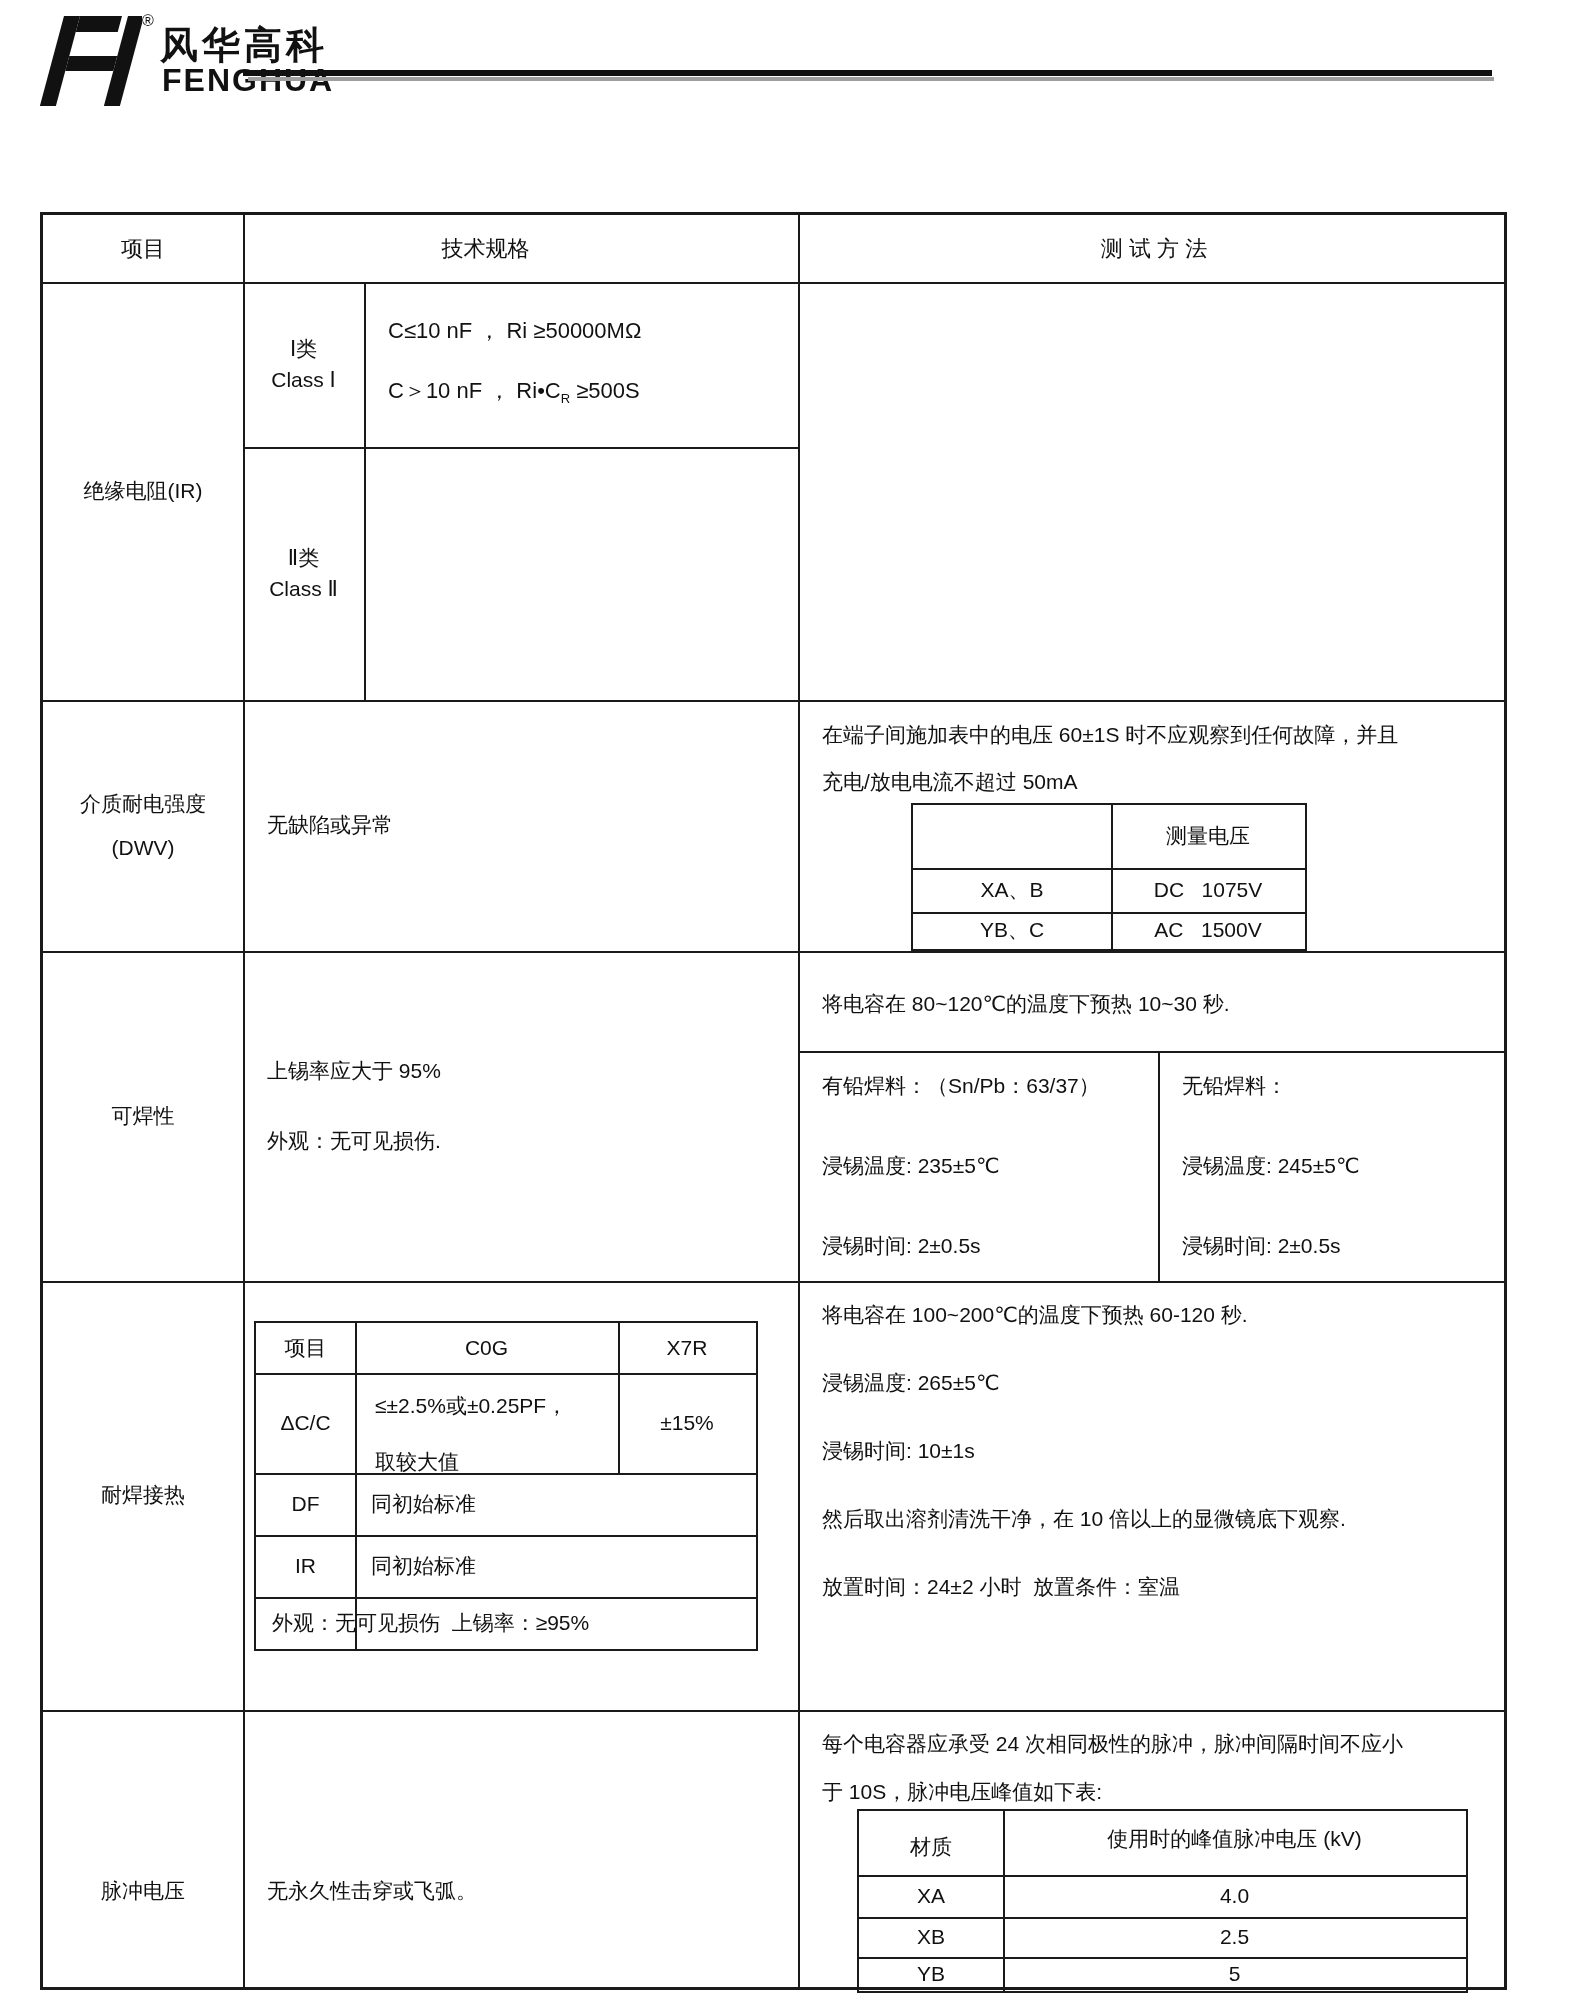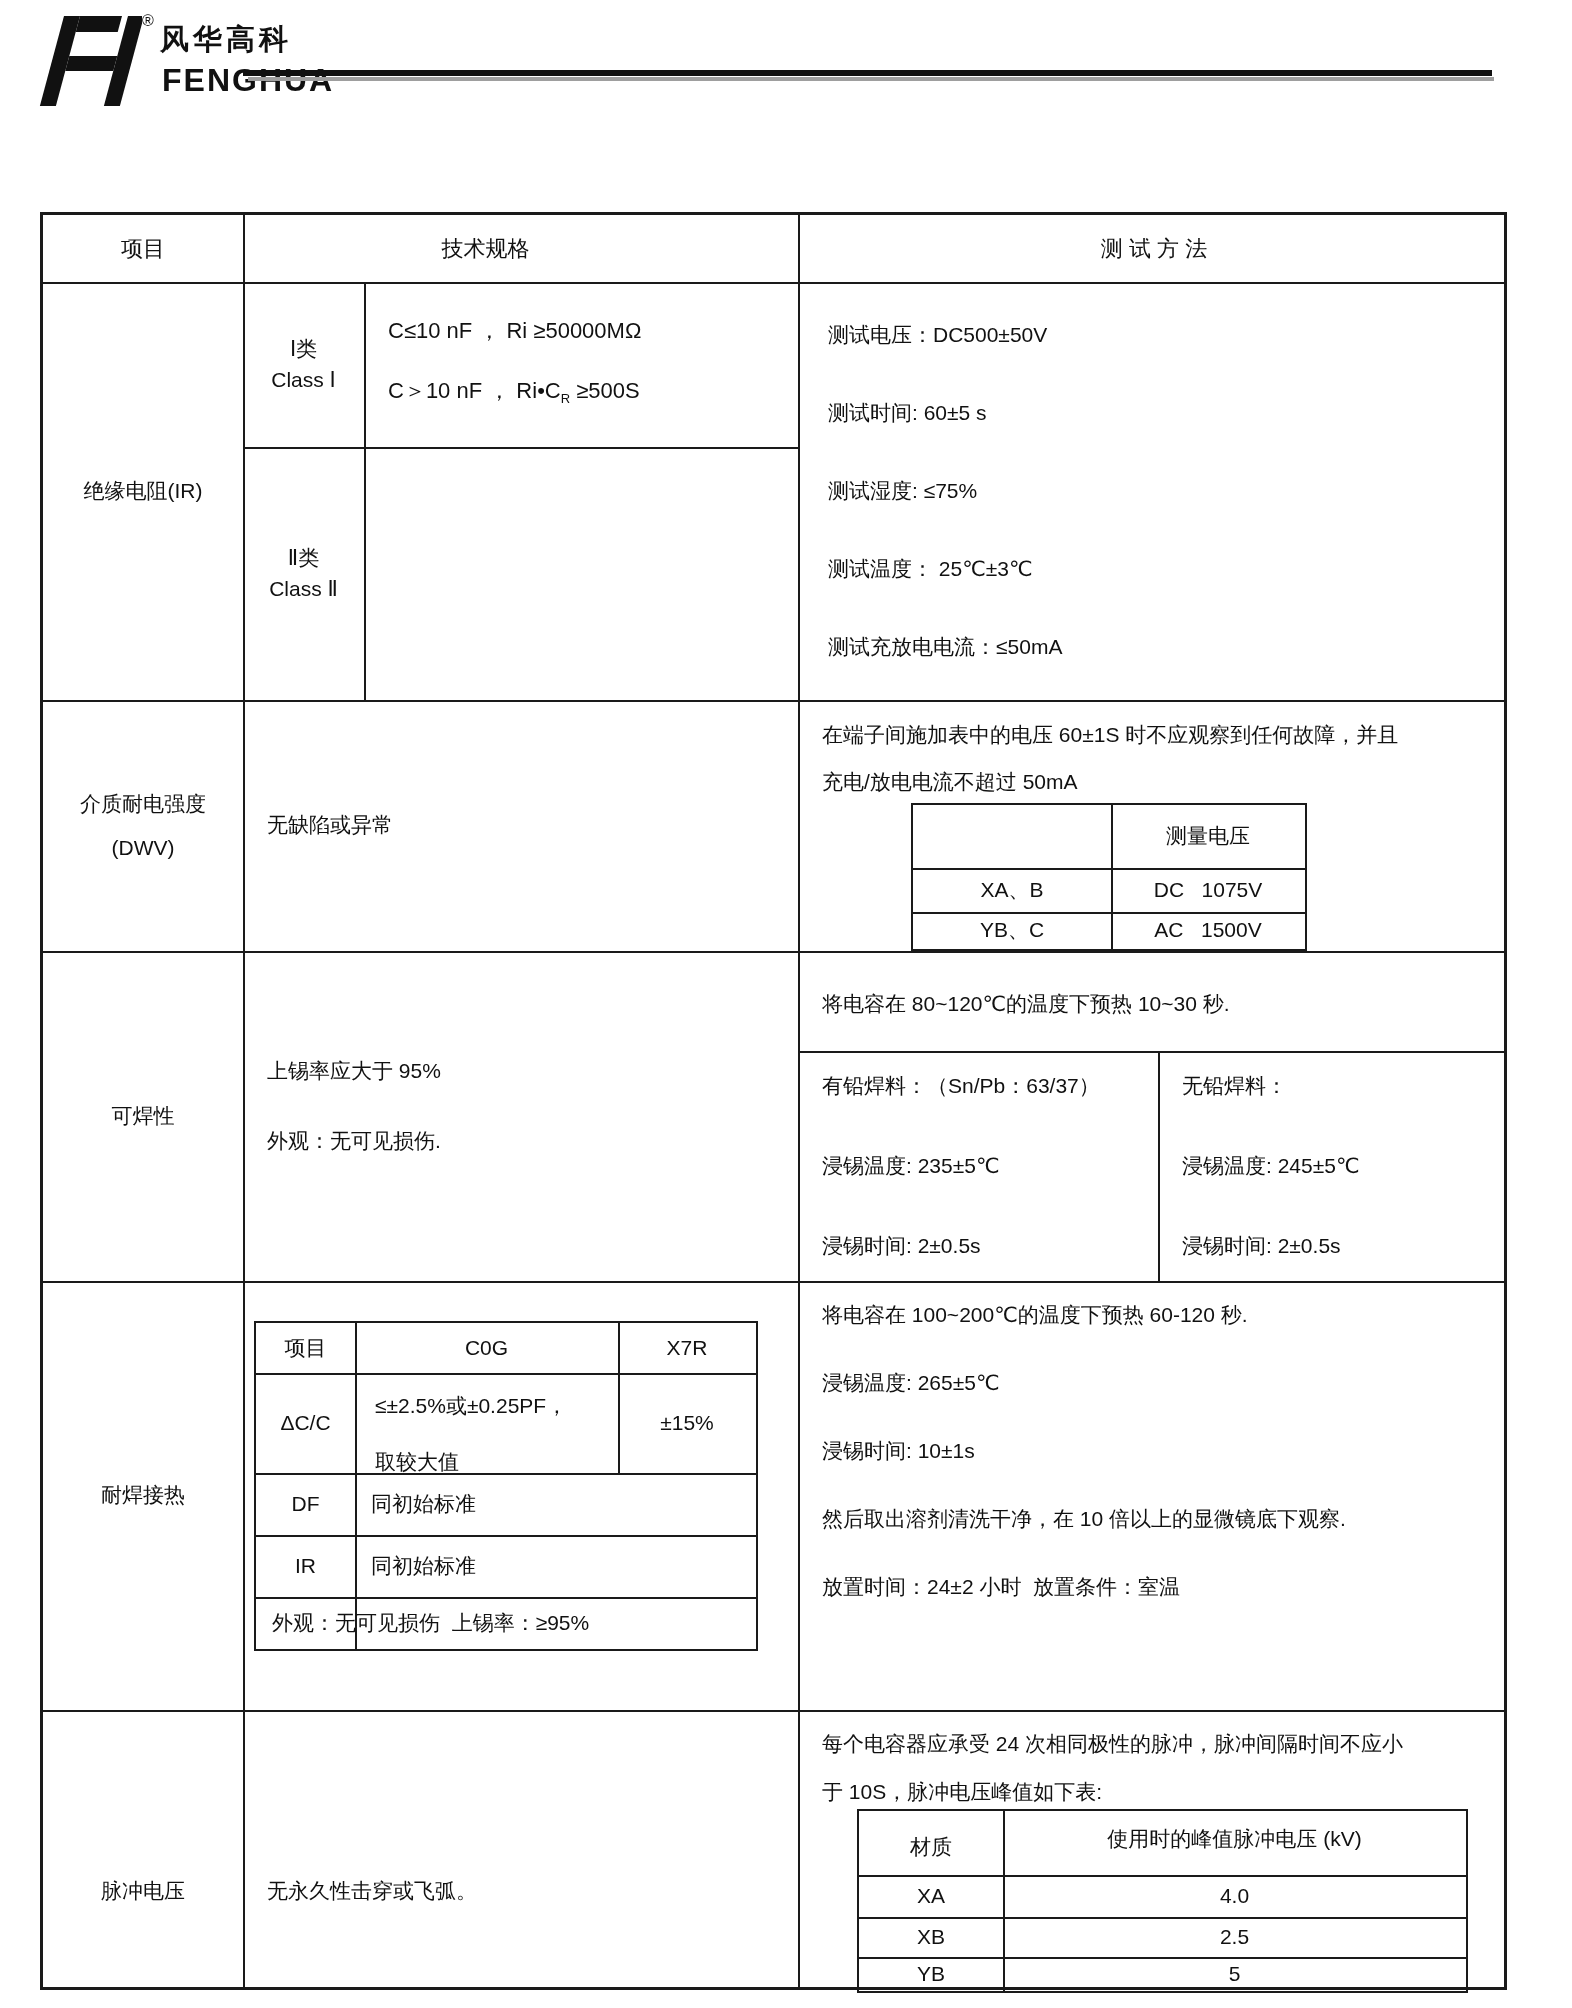--- a/index.html
+++ b/index.html
@@ -3,21 +3,21 @@
 <meta charset="utf-8">
 <style>
   html,body { margin:0; padding:0; background:#e8e8e8; }
   .page {
     position:relative; width:1572px; height:2008px; margin:0 auto;
     background:#ffffff; overflow:hidden;
     font-family:"Liberation Sans","DejaVu Sans",sans-serif;
     color:#111; -webkit-font-smoothing:antialiased;
   }
   
-  .brand-cn { position:absolute; left:160px; top:20px; font-size:29px; font-weight:bold; letter-spacing:4px; }
+  .brand-cn { position:absolute; left:160px; top:20px; font-size:38px; font-weight:bold; letter-spacing:4px; }
   .brand-en { position:absolute; left:162px; top:62px; font-size:32px; font-weight:600; letter-spacing:2px; }
   .reg-mark { position:absolute; left:142px; top:12px; font-size:16px; }
   .doc-title { position:absolute; left:860px; top:26px; width:630px; text-align:right; font-size:31px; font-weight:bold; letter-spacing:0.5px; }
   .rule-b { position:absolute; background:#111; }
   .rule-g { position:absolute; background:#9e9e9e; }
   
   .tbl { position:absolute; left:40px; top:212px; width:1467px; height:1778px; border:3px solid #1a1a1a; box-sizing:border-box; }
   .vl { position:absolute; width:2px; background:#1a1a1a; }
   .hl { position:absolute; height:2px; background:#1a1a1a; }
   .cell { position:absolute; display:flex; box-sizing:border-box; font-size:21px; line-height:1.45; }
@@ -74,27 +74,20 @@
     <div class="cell cl spec-lines" style="left:321px;top:67px;width:434px;height:165px;padding-left:24px;">
       <span>C≤10 nF ， Ri ≥50000MΩ</span>
       <span><span>C＞10 nF ， Ri•C</span><span class="sub">R</span><span> ≥500S</span></span>
     </div>
 
     <div class="cell cc" style="left:200px;top:232px;width:121px;height:253px;">
       <span>Ⅱ类</span>
       <span>Class Ⅱ</span>
     </div>
 
-    <div class="cell cl" style="left:755px;top:67px;width:712px;height:418px;padding-left:30px;line-height:58px;">
-      <span>测试电压：DC500±50V</span>
-      <span>测试时间: 60±5 s</span>
-      <span>测试湿度: ≤75%</span>
-      <span>测试温度： 25℃±3℃</span>
-      <span>测试充放电电流：≤50mA</span>
-    </div>
 
     <div class="cell cc" style="left:0;top:485px;width:200px;height:251px;line-height:44px;">
       <span>介质耐电强度</span>
       <span>(DWV)</span>
     </div>
     <div class="cell cl" style="left:200px;top:485px;width:555px;height:251px;padding-left:24px;">无缺陷或异常</div>
 
     <div class="para" style="left:779px;top:496px;width:676px;line-height:47px;">
       <div>在端子间施加表中的电压 60±1S 时不应观察到任何故障，并且</div>
       <div>充电/放电电流不超过 50mA</div>

